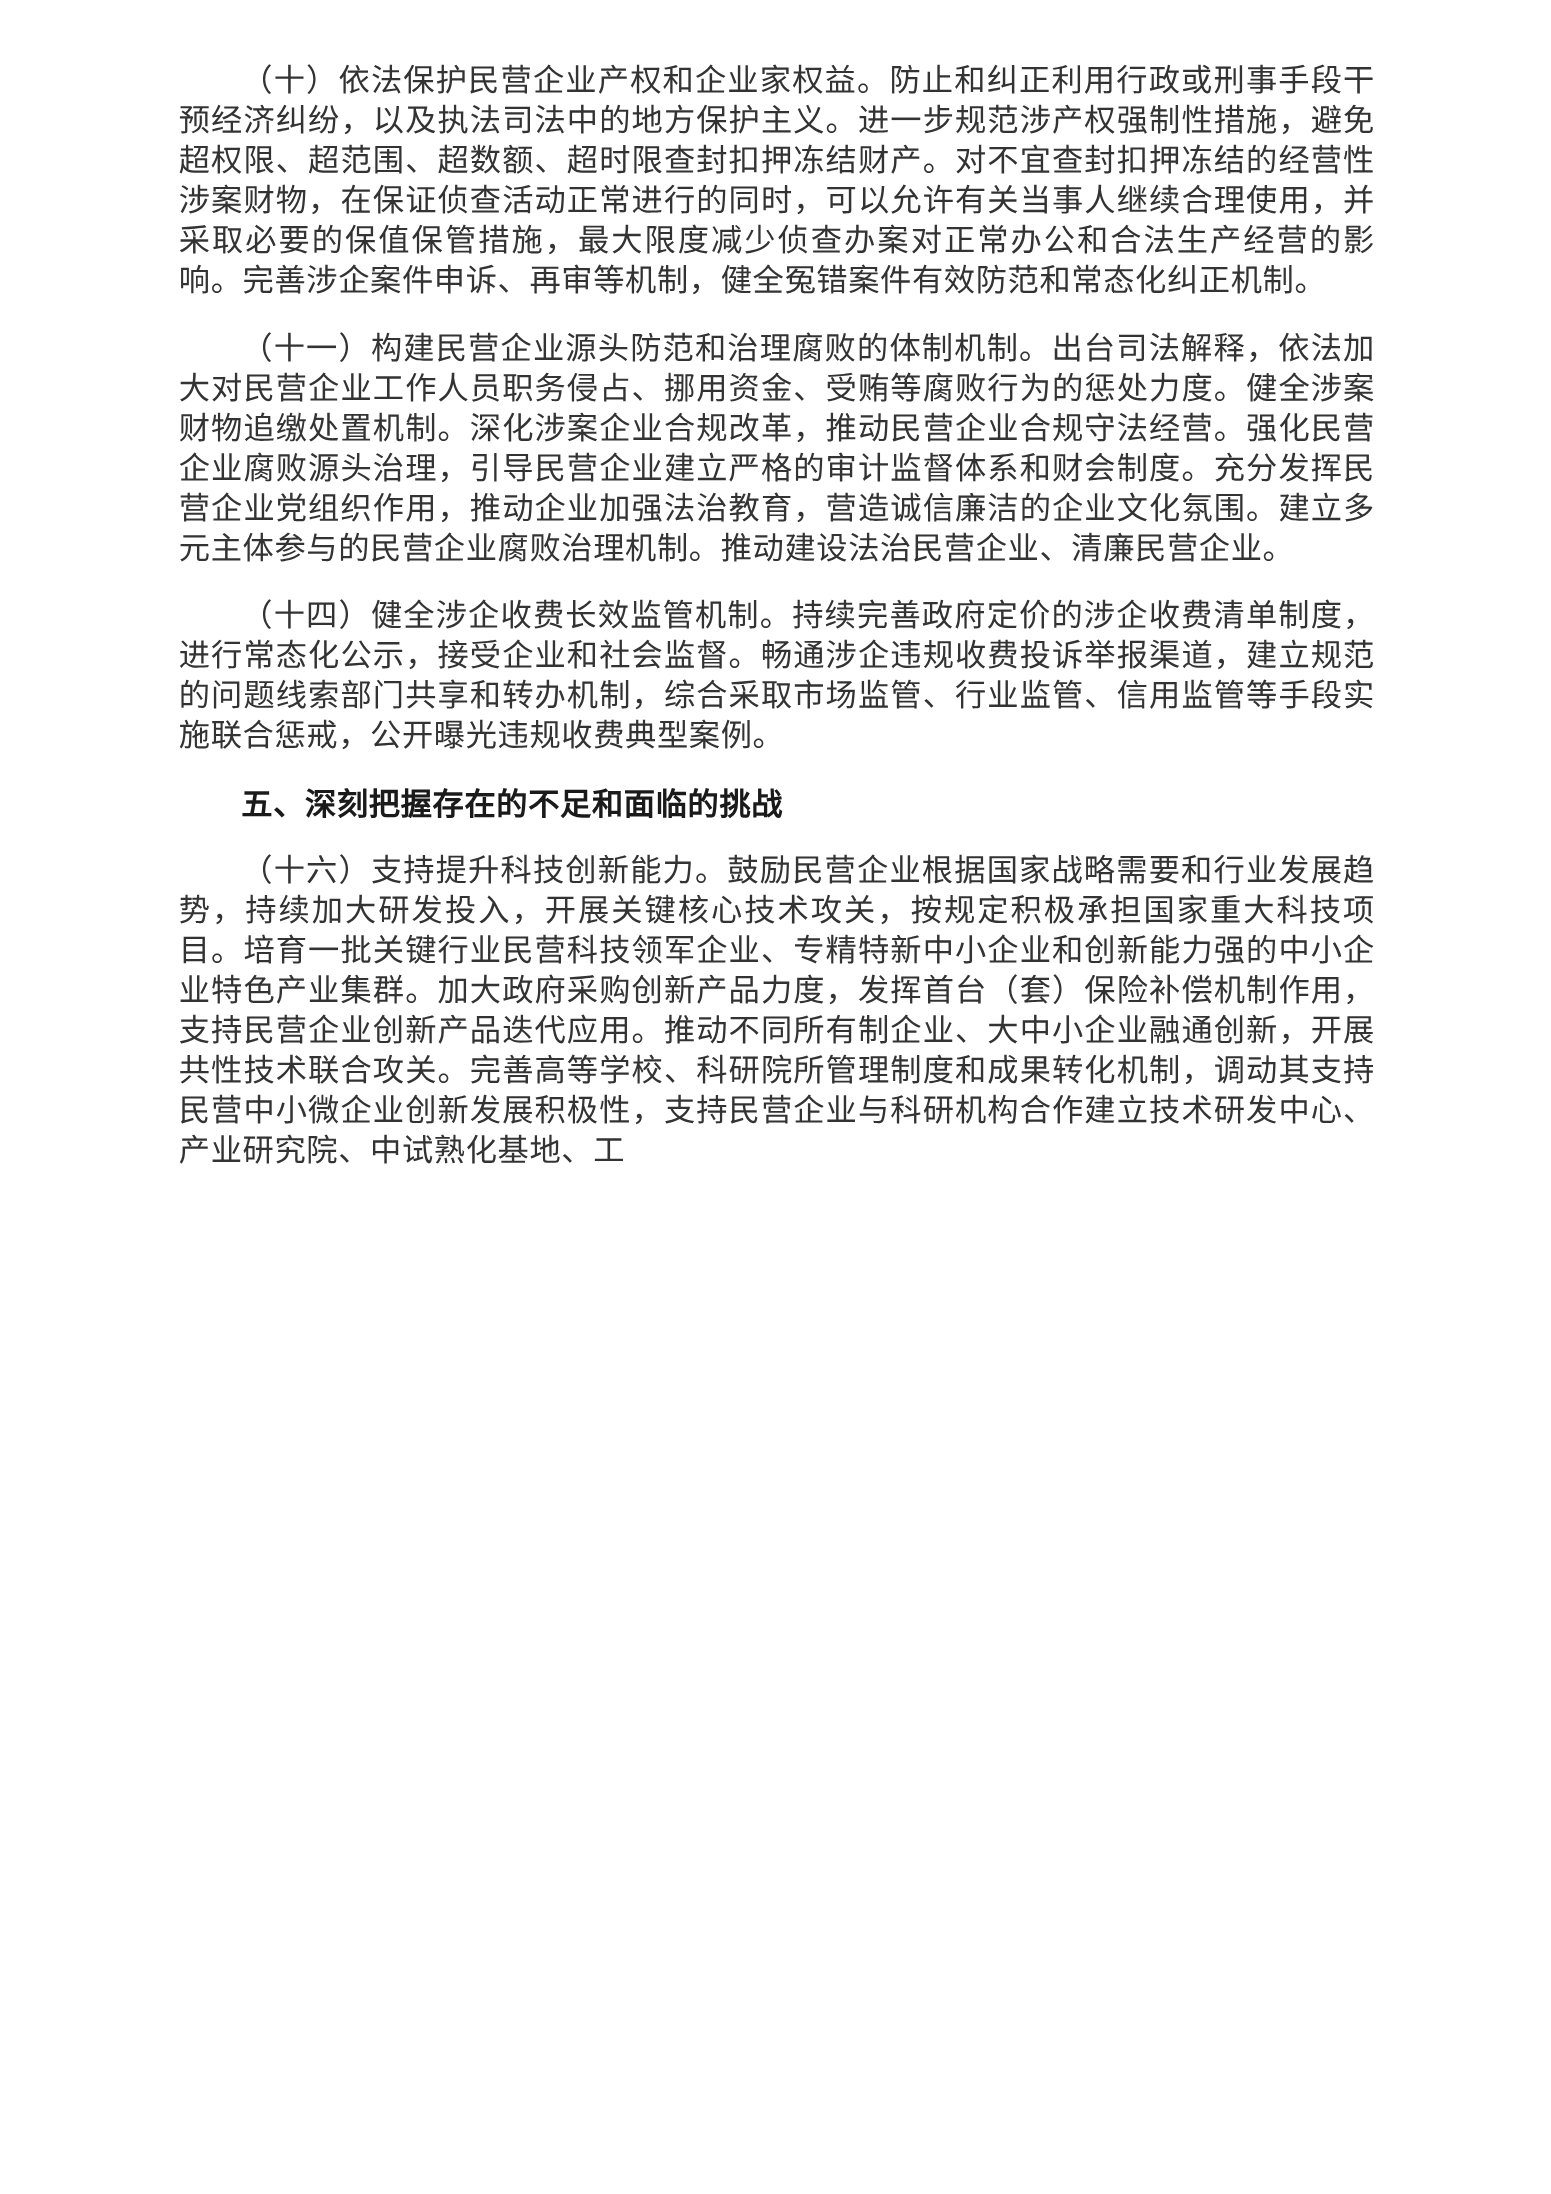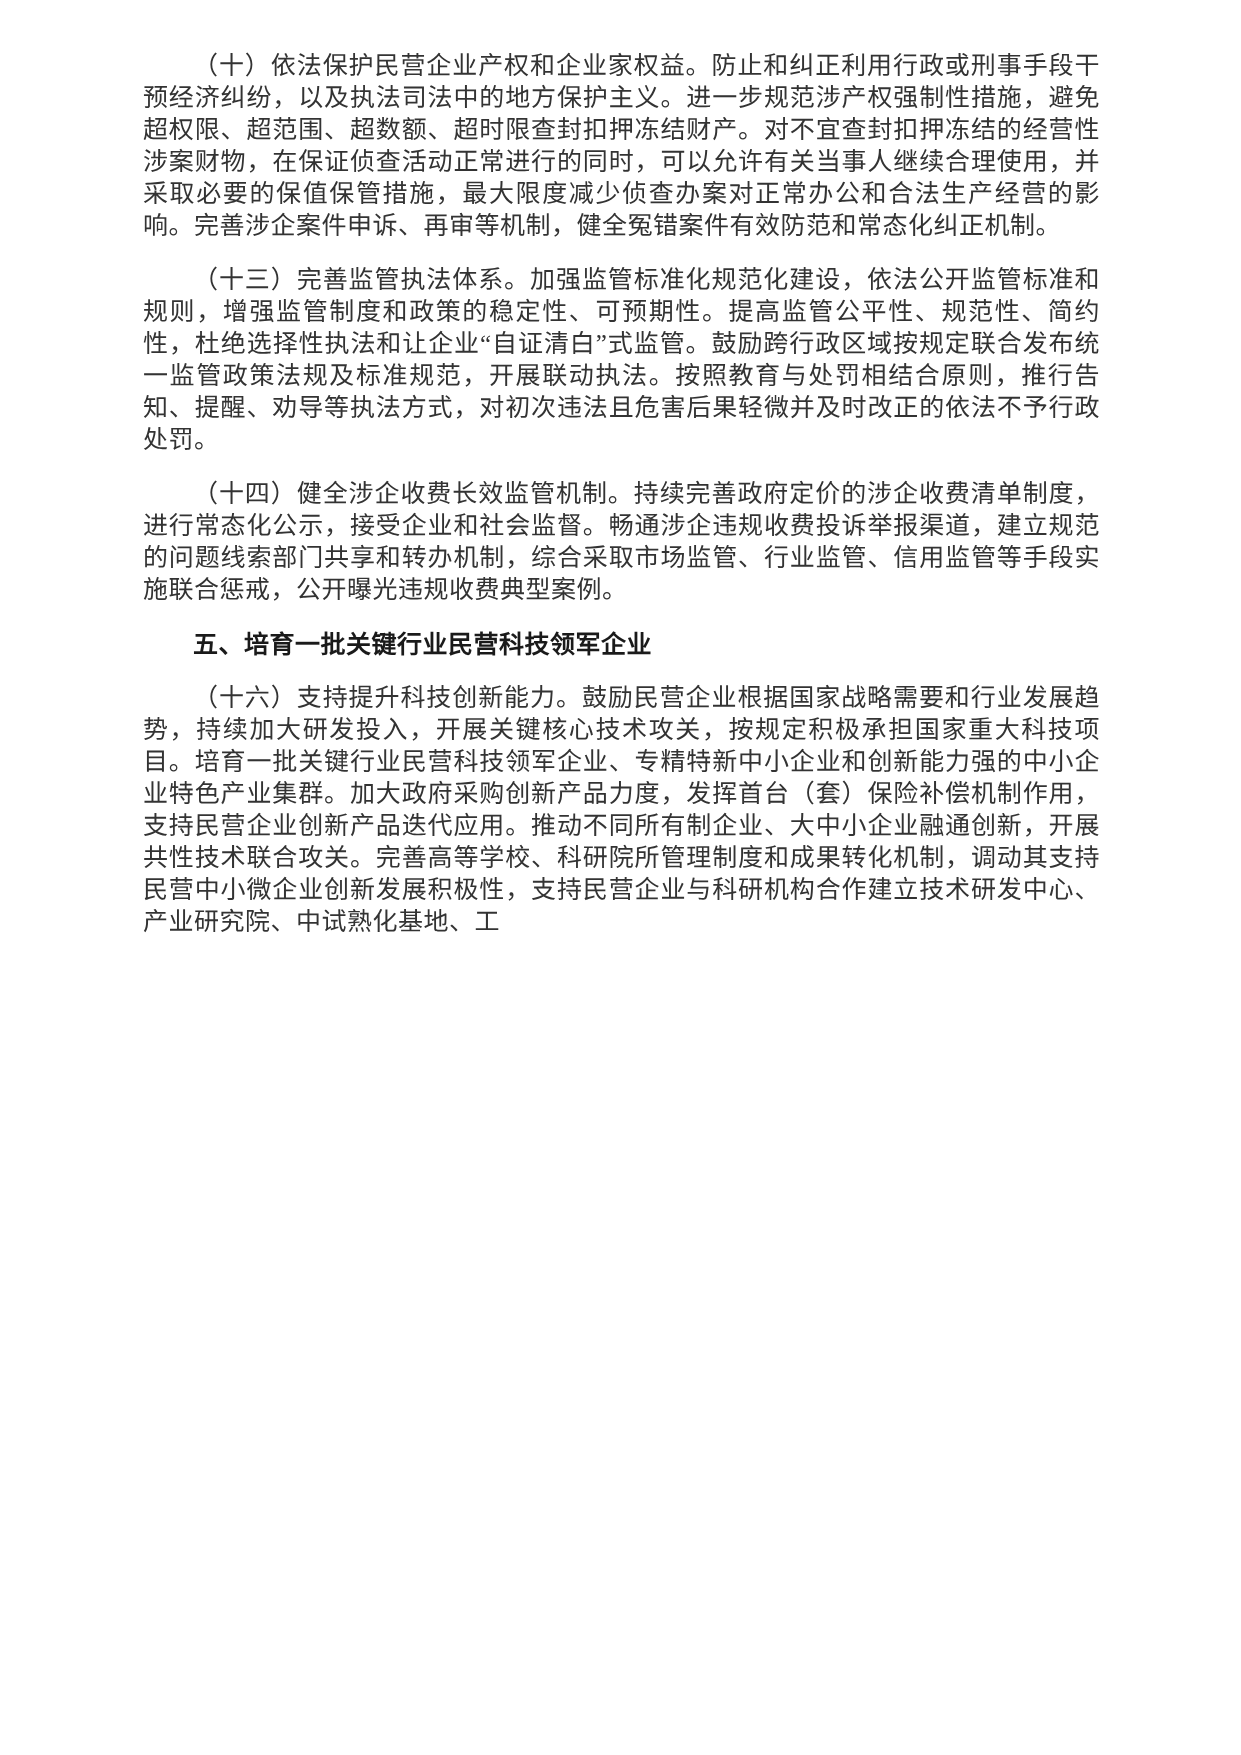--- a/index.html
+++ b/index.html
@@ -36,17 +36,17 @@
     color: #1a1a1a;
     text-indent: 2em;
     letter-spacing: 0.5px;
   }
 </style>
 </head>
 <body>
 
 <div class="page">
   <p class="para">（十）依法保护民营企业产权和企业家权益。防止和纠正利用行政或刑事手段干预经济纠纷，以及执法司法中的地方保护主义。进一步规范涉产权强制性措施，避免超权限、超范围、超数额、超时限查封扣押冻结财产。对不宜查封扣押冻结的经营性涉案财物，在保证侦查活动正常进行的同时，可以允许有关当事人继续合理使用，并采取必要的保值保管措施，最大限度减少侦查办案对正常办公和合法生产经营的影响。完善涉企案件申诉、再审等机制，健全冤错案件有效防范和常态化纠正机制。</p>
-  <p class="para">（十三）完善监管执法体系。加强监管标准化规范化建设，依法公开监管标准和规则，增强监管制度和政策的稳定性、可预期性。提高监管公平性、规范性、简约性，杜绝选择性执法和让企业“自证清白”式监管。鼓励跨行政区域按规定联合发布统一监管政策法规及标准规范，开展联动执法。按照教育与处罚相结合原则，推行告知、提醒、劝导等执法方式，对初次违法且危害后果轻微并及时改正的依法不予行政处罚。</p>
+  <p class="para">（十一）构建民营企业源头防范和治理腐败的体制机制。出台司法解释，依法加大对民营企业工作人员职务侵占、挪用资金、受贿等腐败行为的惩处力度。健全涉案财物追缴处置机制。深化涉案企业合规改革，推动民营企业合规守法经营。强化民营企业腐败源头治理，引导民营企业建立严格的审计监督体系和财会制度。充分发挥民营企业党组织作用，推动企业加强法治教育，营造诚信廉洁的企业文化氛围。建立多元主体参与的民营企业腐败治理机制。推动建设法治民营企业、清廉民营企业。</p>
   <p class="para">（十四）健全涉企收费长效监管机制。持续完善政府定价的涉企收费清单制度，进行常态化公示，接受企业和社会监督。畅通涉企违规收费投诉举报渠道，建立规范的问题线索部门共享和转办机制，综合采取市场监管、行业监管、信用监管等手段实施联合惩戒，公开曝光违规收费典型案例。</p>
-  <h2 class="section-heading">五、培育一批关键行业民营科技领军企业</h2>
+  <h2 class="section-heading">五、深刻把握存在的不足和面临的挑战</h2>
   <p class="para">（十六）支持提升科技创新能力。鼓励民营企业根据国家战略需要和行业发展趋势，持续加大研发投入，开展关键核心技术攻关，按规定积极承担国家重大科技项目。培育一批关键行业民营科技领军企业、专精特新中小企业和创新能力强的中小企业特色产业集群。加大政府采购创新产品力度，发挥首台（套）保险补偿机制作用，支持民营企业创新产品迭代应用。推动不同所有制企业、大中小企业融通创新，开展共性技术联合攻关。完善高等学校、科研院所管理制度和成果转化机制，调动其支持民营中小微企业创新发展积极性，支持民营企业与科研机构合作建立技术研发中心、产业研究院、中试熟化基地、工</p>
 </div>
 
 </body></html>

